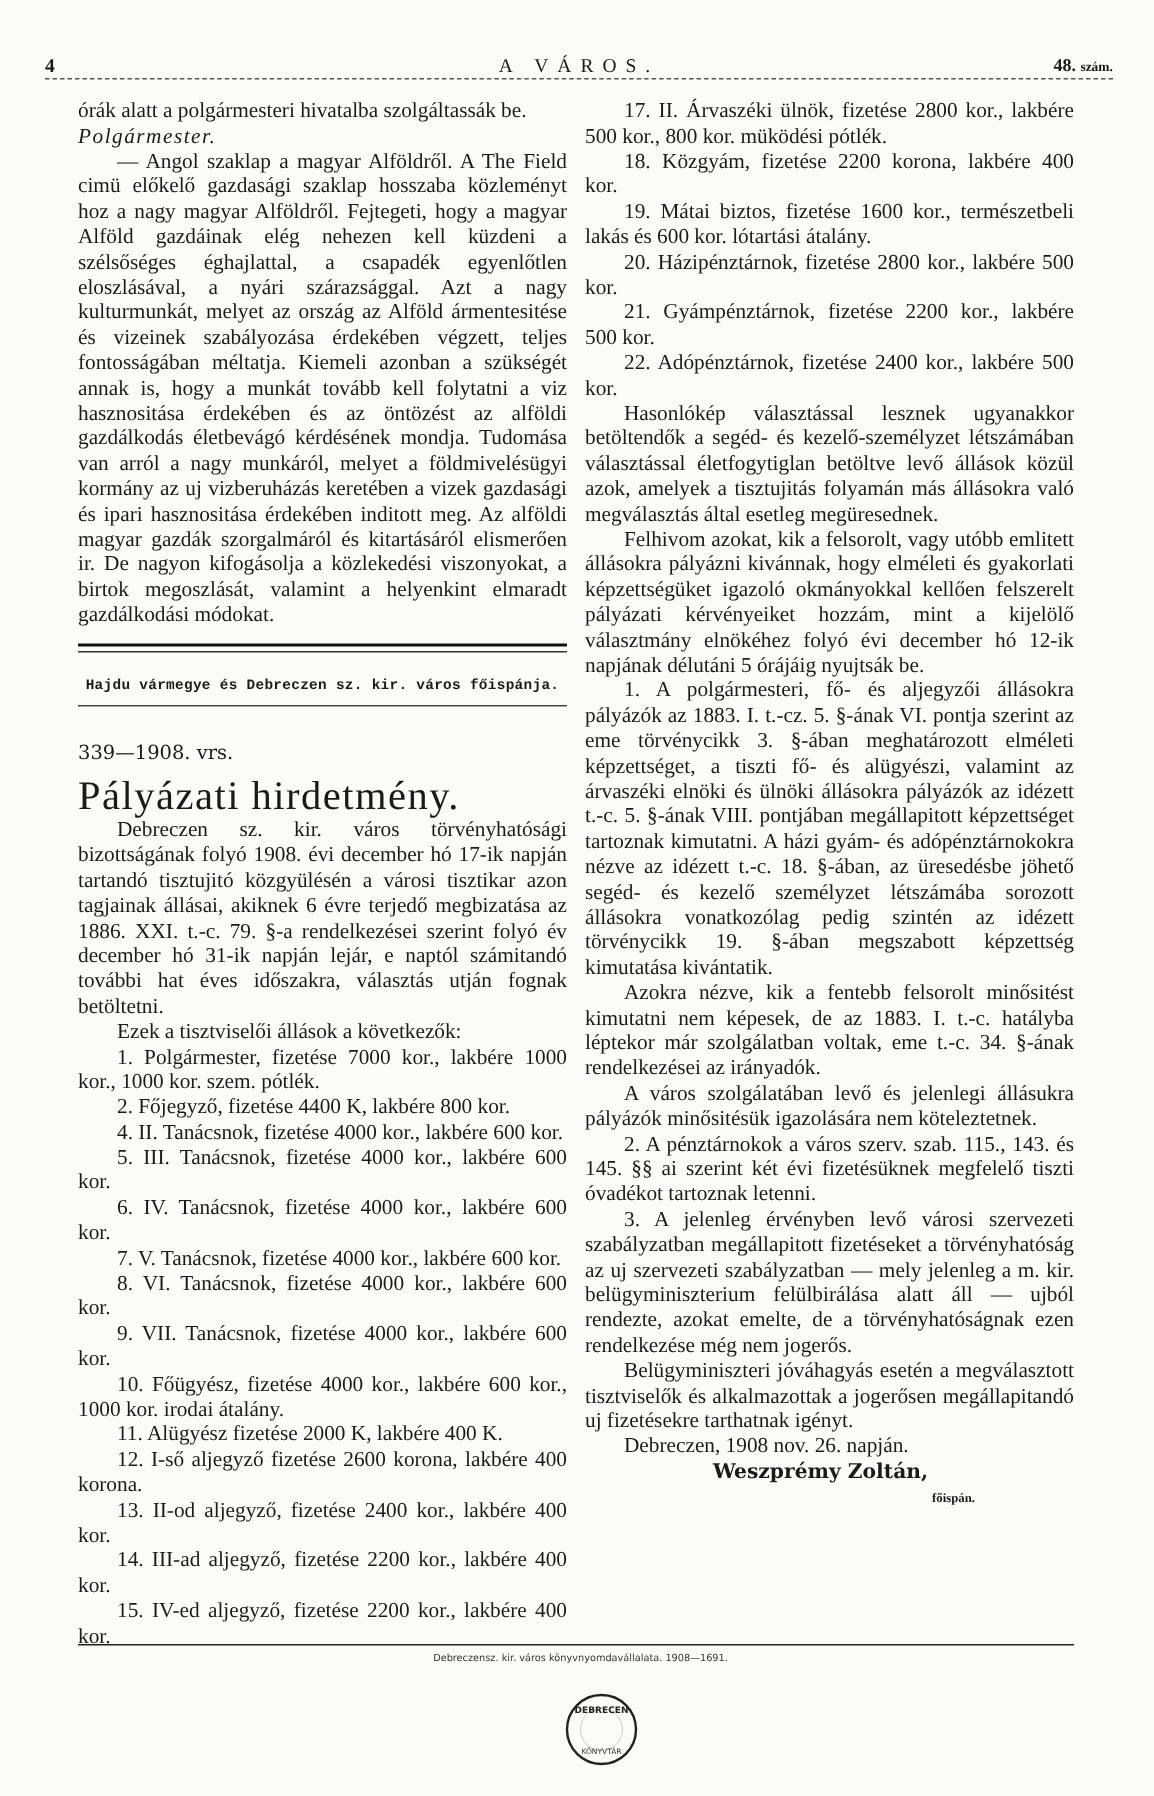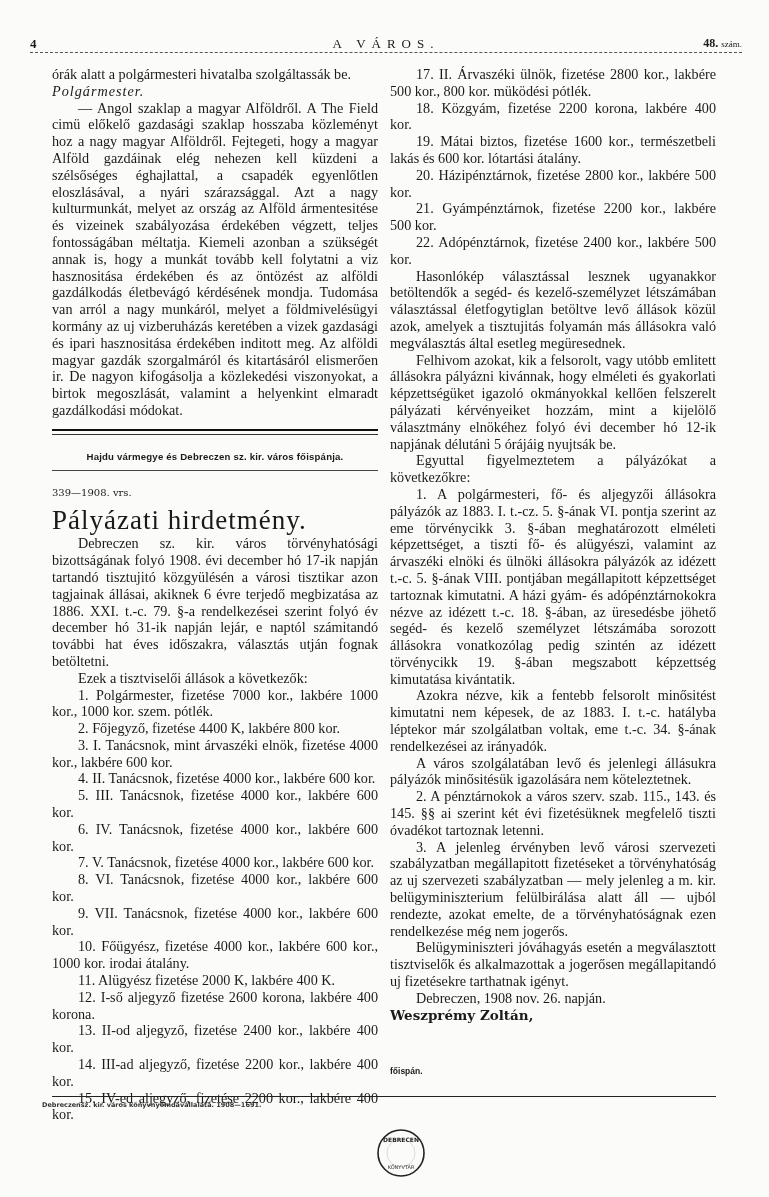--- a/index.html
+++ b/index.html
@@ -10,52 +10,52 @@
     color: #1a1a1a;
     position: relative;
   }
   .header {
     position: absolute; left: 30px; top: 30px; width: 712px; height: 22px;
     border-bottom: 1px dashed #555;
   }
   .page-num { position: absolute; left: 0; top: 6px; font-size: 13px; font-weight: bold; }
   .paper-title { position: absolute; left: 0; right: 0; top: 6px; text-align: center; font-size: 13px; letter-spacing: 6px; }
   .issue { position: absolute; right: 0; top: 6px; font-size: 12px; font-weight: bold; }
-  .issue small { font-weight: normal; font-size: 9px; }
+  .issue small { font-weight: bold; font-size: 9px; }
 
   .col {
     position: absolute; top: 66px;
     font-size: 14.2px; line-height: 16.8px; text-align: justify;
   }
   .col-left { left: 52px; width: 326px; }
   .col-right { left: 390px; width: 326px; }
   .col p { margin: 0; }
   .indent { text-indent: 26px; }
   .signed-italic { font-style: italic; letter-spacing: 1px; }
 
   .double-rule { margin: 10px 0 0 0; border-top: 2.5px solid #111; height: 3px; border-bottom: 1px solid #333; }
   .section-head {
     margin: 14px 0 0 0; padding-bottom: 4px;
     border-bottom: 1px solid #444;
-    text-align: center; font-family: Liberation Sans, sans-serif;
+    text-align: center; font-family: Liberation Mono, monospace;
     font-weight: bold; font-size: 9.6px; letter-spacing: 0.2px;
   }
-  .ref-no { margin-top: 14px; font-size: 10px; font-family: "DejaVu Serif", serif; }
+  .ref-no { margin-top: 24px; font-size: 13px; font-family: "DejaVu Serif", serif; }
   .big-title {
     margin-top: 4px; text-align: left;
     font-size: 27px; line-height: 30px; letter-spacing: 1px;
   }
   .date-line { text-indent: 26px; }
-  .signature { text-align: left; font-weight: bold; font-family: "DejaVu Serif", serif; font-size: 13.5px; padding-right: 12px; }
-  .title-line { text-align: left; font-size: 8.5px; font-weight: bold; padding-right: 66px; font-family: Liberation Sans, sans-serif; margin-top: 40px; }
+  .signature { text-align: center; font-weight: bold; font-family: "DejaVu Serif", serif; font-size: 13.5px; padding-right: 12px; }
+  .title-line { text-align: right; font-size: 8.5px; font-weight: bold; padding-right: 66px; font-family: Liberation Serif, serif; }
 
   .bottom-rule { position: absolute; left: 52px; top: 1096px; width: 664px; border-top: 1.5px solid #222; }
   .imprint {
-    position: absolute; left: 42px; width: 664px; top: 1101px; text-align: left;
-    font-family: "DejaVu Sans", sans-serif; font-size: 6.5px; font-weight: bold; color: #333;
+    position: absolute; left: 55px; width: 664px; top: 1101px; text-align: center;
+    font-family: "DejaVu Sans", sans-serif; font-size: 6.5px; font-weight: normal; color: #333;
   }
   .stamp {
     position: absolute; left: 376px; top: 1128px; width: 50px; height: 50px;
   }
 </style>
 </head>
 <body>
 
 <div class="header">
   <span class="page-num">4</span>
@@ -71,21 +71,20 @@
   <p class="signed-italic">Polgármester.</p>
   <p class="indent">— Angol szaklap a magyar Alföldről. A The Field cimü előkelő gazdasági szaklap hosszaba közleményt hoz a nagy magyar Alföldről. Fejtegeti, hogy a magyar Alföld gazdáinak elég nehezen kell küzdeni a szélsőséges éghajlattal, a csapadék egyenlőtlen eloszlásával, a nyári szárazsággal. Azt a nagy kulturmunkát, melyet az ország az Alföld ármentesitése és vizeinek szabályozása érdekében végzett, teljes fontosságában méltatja. Kiemeli azonban a szükségét annak is, hogy a munkát tovább kell folytatni a viz hasznositása érdekében és az öntözést az alföldi gazdálkodás életbevágó kérdésének mondja. Tudomása van arról a nagy munkáról, melyet a földmivelésügyi kormány az uj vizberuházás keretében a vizek gazdasági és ipari hasznositása érdekében inditott meg. Az alföldi magyar gazdák szorgalmáról és kitartásáról elismerően ir. De nagyon kifogásolja a közlekedési viszonyokat, a birtok megoszlását, valamint a helyenkint elmaradt gazdálkodási módokat.</p>
   <div class="double-rule"></div>
   <div class="section-head">Hajdu vármegye és Debreczen sz. kir. város főispánja.</div>
   <div class="ref-no">339—1908. vrs.</div>
   <div class="big-title">Pályázati hirdetmény.</div>
   <p class="indent">Debreczen sz. kir. város törvényhatósági bizottságának folyó 1908. évi december hó 17-ik napján tartandó tisztujitó közgyülésén a városi tisztikar azon tagjainak állásai, akiknek 6 évre terjedő megbizatása az 1886. XXI. t.-c. 79. §-a rendelkezései szerint folyó év december hó 31-ik napján lejár, e naptól számitandó további hat éves időszakra, választás utján fognak betöltetni.</p>
   <p class="indent">Ezek a tisztviselői állások a következők:</p>
   <p class="indent">1. Polgármester, fizetése 7000 kor., lakbére 1000 kor., 1000 kor. szem. pótlék.</p>
   <p class="indent">2. Főjegyző, fizetése 4400 K, lakbére 800 kor.</p>
-  <p class="indent">3. I. Tanácsnok, mint árvaszéki elnök, fizetése 4000 kor., lakbére 600 kor.</p>
   <p class="indent">4. II. Tanácsnok, fizetése 4000 kor., lakbére 600 kor.</p>
   <p class="indent">5. III. Tanácsnok, fizetése 4000 kor., lakbére 600 kor.</p>
   <p class="indent">6. IV. Tanácsnok, fizetése 4000 kor., lakbére 600 kor.</p>
   <p class="indent">7. V. Tanácsnok, fizetése 4000 kor., lakbére 600 kor.</p>
   <p class="indent">8. VI. Tanácsnok, fizetése 4000 kor., lakbére 600 kor.</p>
   <p class="indent">9. VII. Tanácsnok, fizetése 4000 kor., lakbére 600 kor.</p>
   <p class="indent">10. Főügyész, fizetése 4000 kor., lakbére 600 kor., 1000 kor. irodai átalány.</p>
   <p class="indent">11. Alügyész fizetése 2000 K, lakbére 400 K.</p>
   <p class="indent">12. I-ső aljegyző fizetése 2600 korona, lakbére 400 korona.</p>
   <p class="indent">13. II-od aljegyző, fizetése 2400 kor., lakbére 400 kor.</p>
@@ -95,21 +94,20 @@
 
 <div class="col col-right">
   <p class="indent">17. II. Árvaszéki ülnök, fizetése 2800 kor., lakbére 500 kor., 800 kor. müködési pótlék.</p>
   <p class="indent">18. Közgyám, fizetése 2200 korona, lakbére 400 kor.</p>
   <p class="indent">19. Mátai biztos, fizetése 1600 kor., természetbeli lakás és 600 kor. lótartási átalány.</p>
   <p class="indent">20. Házipénztárnok, fizetése 2800 kor., lakbére 500 kor.</p>
   <p class="indent">21. Gyámpénztárnok, fizetése 2200 kor., lakbére 500 kor.</p>
   <p class="indent">22. Adópénztárnok, fizetése 2400 kor., lakbére 500 kor.</p>
   <p class="indent">Hasonlókép választással lesznek ugyanakkor betöltendők a segéd- és kezelő-személyzet létszámában választással életfogytiglan betöltve levő állások közül azok, amelyek a tisztujitás folyamán más állásokra való megválasztás által esetleg megüresednek.</p>
   <p class="indent">Felhivom azokat, kik a felsorolt, vagy utóbb emlitett állásokra pályázni kivánnak, hogy elméleti és gyakorlati képzettségüket igazoló okmányokkal kellően felszerelt pályázati kérvényeiket hozzám, mint a kijelölő választmány elnökéhez folyó évi december hó 12-ik napjának délutáni 5 órájáig nyujtsák be.</p>
-  <p class="indent">Egyuttal figyelmeztetem a pályázókat a következőkre:</p>
   <p class="indent">1. A polgármesteri, fő- és aljegyzői állásokra pályázók az 1883. I. t.-cz. 5. §-ának VI. pontja szerint az eme törvénycikk 3. §-ában meghatározott elméleti képzettséget, a tiszti fő- és alügyészi, valamint az árvaszéki elnöki és ülnöki állásokra pályázók az idézett t.-c. 5. §-ának VIII. pontjában megállapitott képzettséget tartoznak kimutatni. A házi gyám- és adópénztárnokokra nézve az idézett t.-c. 18. §-ában, az üresedésbe jöhető segéd- és kezelő személyzet létszámába sorozott állásokra vonatkozólag pedig szintén az idézett törvénycikk 19. §-ában megszabott képzettség kimutatása kivántatik.</p>
   <p class="indent">Azokra nézve, kik a fentebb felsorolt minősitést kimutatni nem képesek, de az 1883. I. t.-c. hatályba léptekor már szolgálatban voltak, eme t.-c. 34. §-ának rendelkezései az irányadók.</p>
   <p class="indent">A város szolgálatában levő és jelenlegi állásukra pályázók minősitésük igazolására nem köteleztetnek.</p>
   <p class="indent">2. A pénztárnokok a város szerv. szab. 115., 143. és 145. §§ ai szerint két évi fizetésüknek megfelelő tiszti óvadékot tartoznak letenni.</p>
   <p class="indent">3. A jelenleg érvényben levő városi szervezeti szabályzatban megállapitott fizetéseket a törvényhatóság az uj szervezeti szabályzatban — mely jelenleg a m. kir. belügyminiszterium felülbirálása alatt áll — ujból rendezte, azokat emelte, de a törvényhatóságnak ezen rendelkezése még nem jogerős.</p>
   <p class="indent">Belügyminiszteri jóváhagyás esetén a megválasztott tisztviselők és alkalmazottak a jogerősen megállapitandó uj fizetésekre tarthatnak igényt.</p>
   <p class="date-line">Debreczen, 1908 nov. 26. napján.</p>
   <div class="signature">Weszprémy Zoltán,</div>
   <div class="title-line">főispán.</div>
 </div>

